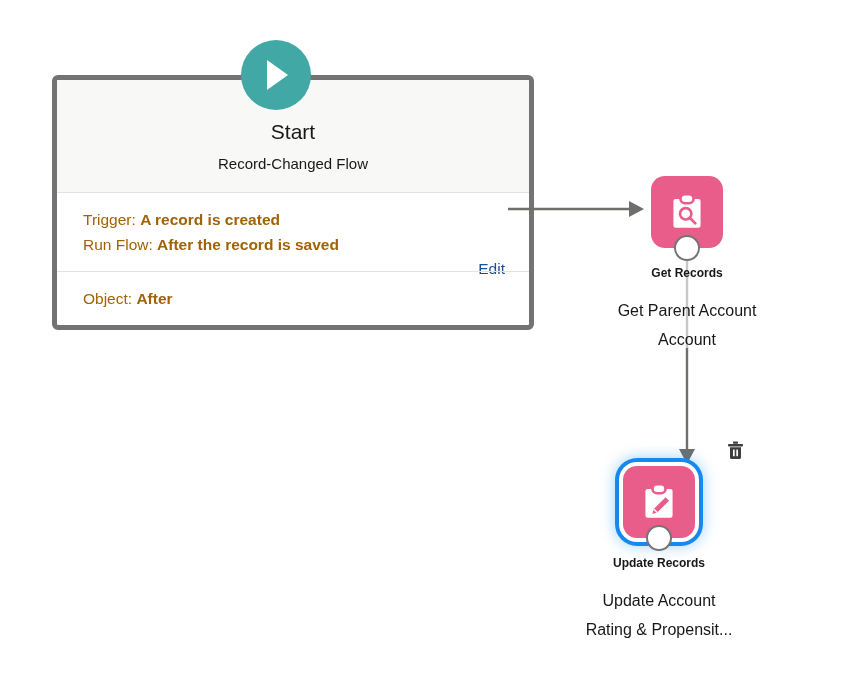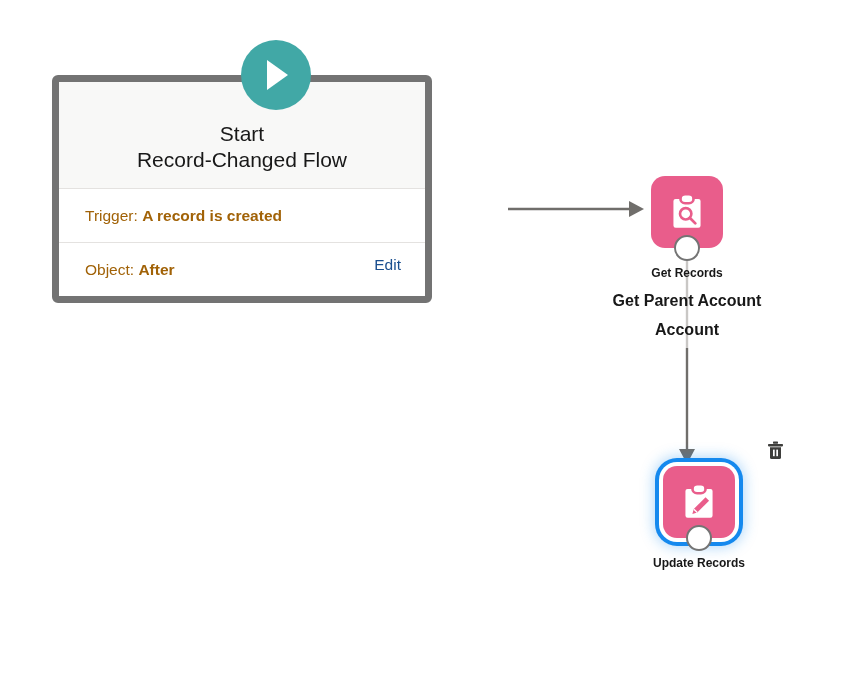--- a/index.html
+++ b/index.html
@@ -20,44 +20,44 @@
   .canvas {
     position: absolute;
     inset: 0;
   }
 
   
   .start-card {
     position: absolute;
     left: 52px;
     top: 75px;
-    width: 380px;
+    width: 482px;
     background: #ffffff;
-    border: 7px solid #737373;
+    border: 5px solid #737373;
     border-radius: 6px;
     box-sizing: border-box;
     overflow: hidden;
   }
   .start-header {
     background: #f8f8f7;
     border-bottom: 1px solid #e4e2e0;
     padding: 38px 12px 16px 12px;
     text-align: center;
   }
   .start-title {
     font-size: 21px;
     line-height: 28px;
     color: #181818;
     font-weight: 400;
   }
   .start-subtitle {
-    font-size: 21px;
+    font-size: 15px;
     line-height: 24px;
     color: #181818;
-    margin-top: 0;
+    margin-top: 6px;
     font-weight: 400;
   }
   .start-row {
     padding: 14px 26px 14px 26px;
     position: relative;
   }
   .start-row + .start-row {
     border-top: 1px solid #e4e2e0;
   }
   .start-line {
@@ -153,24 +153,24 @@
   }
 
   .node-label {
     margin-top: 14px;
     font-size: 12px;
     line-height: 22px;
     font-weight: 700;
     color: #181818;
   }
   .node-desc {
-    margin-top: 2px;
+    margin-top: 12px;
     font-size: 16px;
     line-height: 29px;
-    font-weight: 700;
+    font-weight: 400;
     color: #181818;
   }
 
   .trash-btn {
     position: absolute;
     right: 8px;
     top: -28px;
     width: 22px;
     height: 24px;
     display: flex;
@@ -187,20 +187,21 @@
 <div class="canvas">
 
   <div class="start-card">
     <div class="start-header">
       <div class="start-title">Start</div>
       <div class="start-subtitle">Record-Changed Flow</div>
     </div>
 
     <div class="start-row">
       <div class="start-line"><span>Trigger: </span><b>A record is created</b></div>
+      <div class="start-line"><span>Run Flow: </span><b>After the record is saved</b></div>
       <a class="edit-link">Edit</a>
     </div>
 
     <div class="start-row obj">
       <div class="start-line"><span>Object: </span><b>After</b></div>
       <a class="edit-link">Edit</a>
     </div>
   </div>
 
   <div class="play-badge">
@@ -241,21 +242,21 @@
       </div>
       <div class="node-handle"></div>
     </div>
     <div class="node-label">Get Records</div>
     <div class="node-desc">
       <span>Get Parent Account</span><br>
       <span>Account</span>
     </div>
   </div>
 
-  <div class="node selected" style="left:604px; top:466px;">
+  <div class="node selected" style="left:564px; top:466px;">
     <div class="trash-btn">
       <span>
         <svg width="17" height="19" viewBox="0 0 17 19" aria-hidden="true">
           <rect x="6" y="0.5" width="5" height="2.2" rx="0.6" fill="#3e3e3c"></rect>
           <rect x="1" y="3" width="15" height="2.4" rx="0.8" fill="#3e3e3c"></rect>
           <path d="M3 6.2 h11 v10.3 a1.6 1.6 0 0 1 -1.6 1.6 h-7.8 A1.6 1.6 0 0 1 3 16.5 z" fill="#3e3e3c"></path>
           <rect x="6" y="8.6" width="1.7" height="6.6" fill="#ffffff"></rect>
           <rect x="9.3" y="8.6" width="1.7" height="6.6" fill="#ffffff"></rect>
         </svg>
       </span>
@@ -268,15 +269,19 @@
             <rect x="17.5" y="4.5" width="13" height="8.5" rx="4.25" fill="#ffffff"></rect>
             <rect x="16.5" y="3.5" width="15" height="10.5" rx="5.25" fill="none" stroke="#e95d8b" stroke-width="3"></rect>
             <path d="M31.5 18.5 l4 4 l-13.5 13.5 l-5.6 1.6 l1.6 -5.6 z" fill="#e95d8b"></path>
             <path d="M18.1 32.2 l3.9 3.9" stroke="#ffffff" stroke-width="1.5"></path>
           </svg>
         </span>
       </div>
       <div class="node-handle"></div>
     </div>
     <div class="node-label">Update Records</div>
+    <div class="node-desc">
+      <span>Update Account</span><br>
+      <span>Rating &amp; Propensit...</span>
+    </div>
   </div>
 
 </div>
 
 </body></html>

